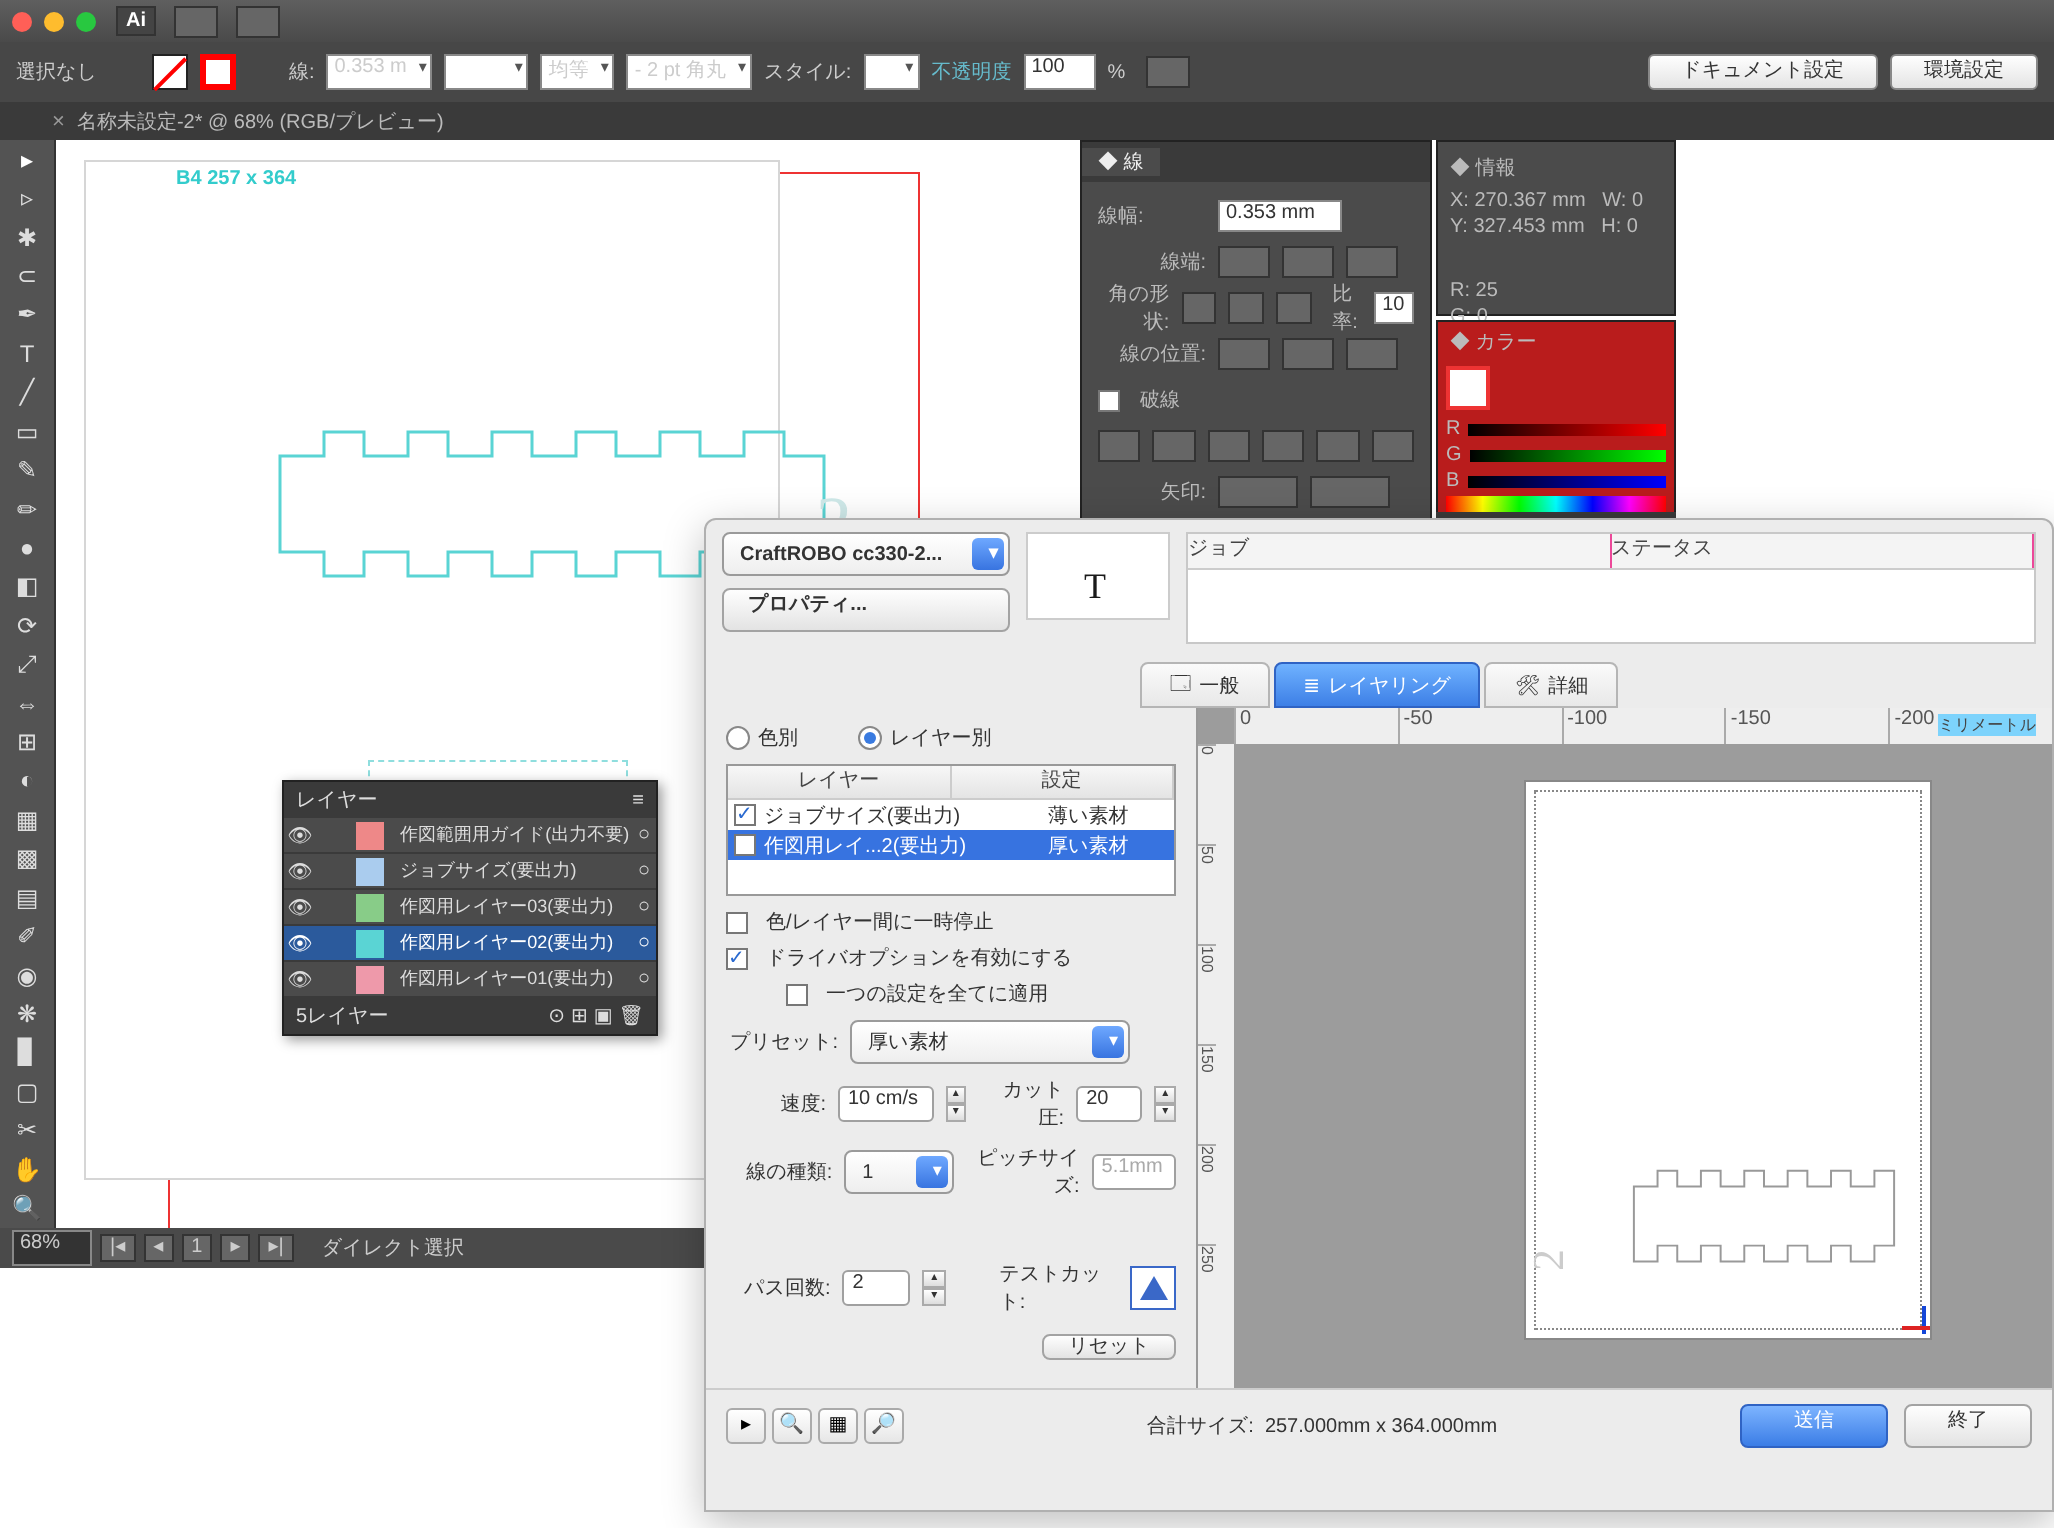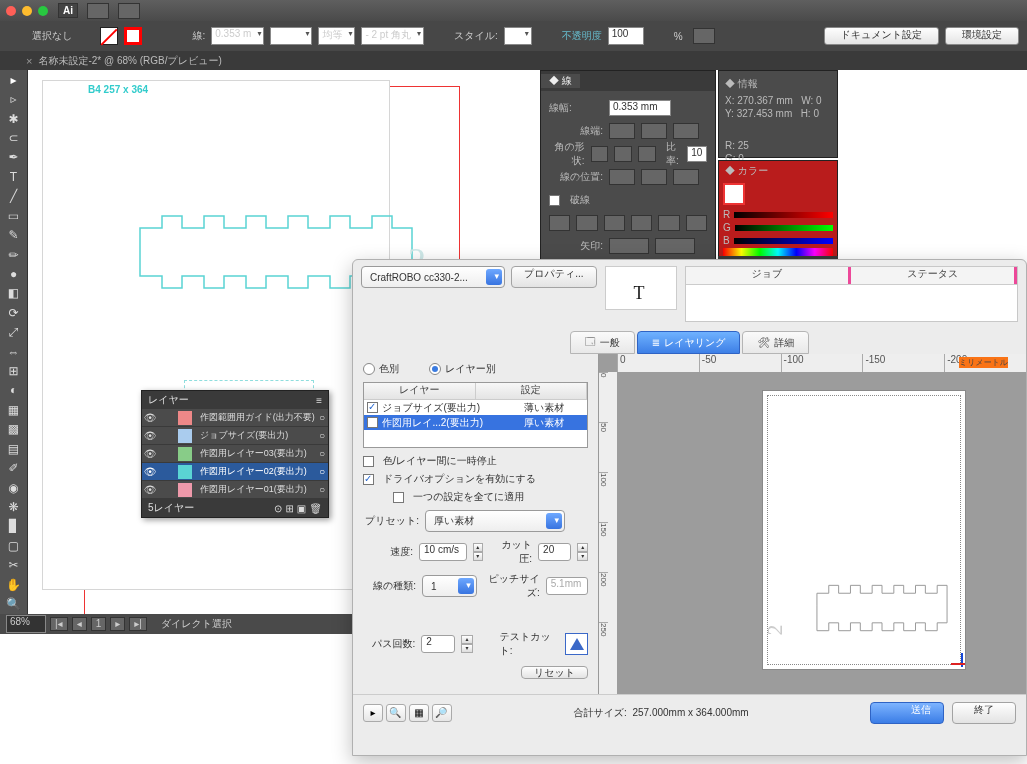--- a/index.html
+++ b/index.html
@@ -7,21 +7,21 @@
 
 
 .ai-window { position: absolute; left: 0; top: 0; width: 1027px; height: 634px; background: #555; }
 .titlebar { height: 21px; background: linear-gradient(#5f5f5f,#4a4a4a); display: flex; align-items: center; padding: 0 6px; gap: 6px; }
 .traffic { width: 10px; height: 10px; border-radius: 50%; }
 .traffic.red { background: #ff5f57; } .traffic.yellow { background: #febc2e; } .traffic.green { background: #28c840; }
 .ai-logo { background: #444; color: #fff; font-weight: bold; padding: 1px 4px; border: 1px solid #333; margin-left: 4px; }
 .titlebar-btn { width: 22px; height: 16px; background: #666; border: 1px solid #333; margin-left: 3px; }
 
 .controlbar { height: 30px; background: #474747; display: flex; align-items: center; padding: 0 8px; gap: 6px; color: #ccc; }
-.cb-label { color: #ccc; margin-left: 24px; }
+.cb-label { color: #ccc; }
 .cb-swatch { width: 18px; height: 18px; border: 1px solid #222; background: #fff; position: relative; }
 .cb-swatch.diag::after { content:""; position:absolute; width:140%; height:2px; background:red; top:50%; left:-20%; transform:rotate(-45deg); }
 .cb-swatch.red { background:#fff; border:3px solid red; }
 .cb-input { background:#fff; border:1px solid #888; height:18px; padding:0 3px; color:#333; }
 .cb-select { background:#fff; border:1px solid #888; height:18px; padding:0 12px 0 3px; position:relative; }
 .cb-select::after { content:"▾"; position:absolute; right:2px; top:1px; color:#555; font-size:8px; }
 .cb-btn { background: linear-gradient(#fefefe,#e4e4e4); border:1px solid #888; height:18px; padding:0 16px; border-radius:3px; color:#333; }
 
 .doc-tab { height: 19px; background:#3a3a3a; display:flex; align-items:center; padding-left:26px; color:#bbb; }
 .doc-tab .x { color:#999; margin-right:6px; font-size:11px; }
@@ -59,32 +59,32 @@
 .layer-eye, .layer-lock { width:16px; text-align:center; }
 .layer-sw { width:14px; height:14px; margin:0 4px; }
 .layer-name { flex:1; padding-left:4px; overflow:hidden; white-space:nowrap; font-size:9px; }
 .layer-row.sel { background:#2b5a9c; color:#fff; }
 .layers-footer { height:18px; display:flex; align-items:center; justify-content:space-between; padding:0 6px; background:#3a3a3a; }
 
 
 .dialog { position:absolute; left:352px; top:259px; width:675px; height:497px; background:#ececec; border:1px solid #b0b0b0; border-radius:6px 6px 0 0; box-shadow:0 6px 20px rgba(0,0,0,.25); }
 .dlg-title { height:22px; background:linear-gradient(#f7f7f7,#e3e3e3); border-bottom:1px solid #c4c4c4; text-align:center; line-height:22px; color:#444; font-size:11px; border-radius:6px 6px 0 0; }
 .dlg-top { display:flex; padding:6px 8px; gap:8px; align-items:flex-start; }
-.dev-col { display:flex; flex-direction:row; gap:6px; }
+.dev-col { display:flex; flex-direction:column; gap:6px;font-weight:bold; }
 .mac-select { background:linear-gradient(#fff,#eee); border:1px solid #9a9a9a; border-radius:4px; height:22px; padding:0 22px 0 8px; position:relative; color:#333; display:inline-flex; align-items:center; }
 .mac-select::after { content:""; position:absolute; right:2px; top:2px; width:16px; height:16px; background:linear-gradient(#6ea8ff,#3874e0); border-radius:3px; }
 .mac-select::before { content:"▾"; position:absolute; right:5px; top:4px; color:#fff; font-size:9px; z-index:2; }
 .mac-btn { background:linear-gradient(#fefefe,#e3e3e3); border:1px solid #a3a3a3; border-radius:4px; height:22px; padding:0 12px; color:#333; }
 .mac-btn.blue { background:linear-gradient(#7db4ff,#3b7de6); color:#fff; border-color:#2f63c4; }
 .printer-img { width:72px; height:44px; background:#fff; border:1px solid #ccc; position:relative; }
 .printer-img::after { content:"T"; font-family:serif; font-size:18px; color:#1a1a1a; position:absolute; left:28px; top:16px; }
 
 .job-box { flex:1; border:1px solid #c8c8c8; background:#fff; margin-left:auto; height:56px; }
 .job-header { display:flex; background:#f4f4f4; border-bottom:1px solid #ccc; height:18px; }
-.job-header span { flex:1; text-align:center; color:#444; border-right:3px solid #ec4899; }
+.job-header span { flex:1; text-align:left; color:#444; border-right:1px solid #ec4899; }
 
 .dlg-tabs { display:flex; justify-content:center; gap:2px; margin-top:3px; }
 .dlg-tab { border:1px solid #b5b5b5; padding:2px 14px; background:linear-gradient(#fafafa,#e8e8e8); border-radius:4px 4px 0 0; color:#333; display:flex; gap:4px; align-items:center; }
 .dlg-tab.active { background:linear-gradient(#6fb2ff,#3d7fe6); color:#fff; border-color:#2f63c4; }
 .dlg-tab .ticon { font-size:10px; }
 
 .dlg-main { display:flex; height:340px; }
 .dlg-left { width:245px; padding:8px 10px; color:#333; }
 .radio-row { display:flex; gap:30px; margin-bottom:6px; }
 .radio-row label { display:flex; gap:4px; align-items:center; }
@@ -108,21 +108,21 @@
 .stepper div { flex:1; background:linear-gradient(#fff,#ddd); border:1px solid #aaa; font-size:6px; text-align:center; line-height:7px; }
 
 .testcut { width:24px; height:22px; border:1px solid #3a68c8; display:inline-flex; align-items:center; justify-content:center; background:#fff; }
 .testcut::after { content:""; width:0; height:0; border-left:7px solid transparent; border-right:7px solid transparent; border-bottom:12px solid #3a68c8; }
 
 .dlg-right { flex:1; background:#9c9c9c; position:relative; border-left:1px solid #999; }
 .ruler-h { position:absolute; top:0; left:18px; right:0; height:18px; background:#eee; font-size:8px; display:flex; }
 .ruler-h span { flex:1; border-left:1px solid #aaa; padding-left:2px; color:#555; }
 .ruler-v { position:absolute; left:0; top:18px; width:18px; bottom:0; background:#eee; }
 .ruler-v span { display:block; height:50px; border-top:1px solid #aaa; font-size:8px; color:#555; writing-mode:vertical-rl; }
-.ruler-unit { position:absolute; right:18px; top:3px; background:#f97316; font-size:8px; color:#444; }
+.ruler-unit { position:absolute; right:8px; top:3px; background:#7dd3fc; font-size:8px; color:#444; }
 .preview-page { position:absolute; left:163px; top:36px; width:204px; height:280px; background:#fff; border:1px solid #888; }
 .preview-page .dash { position:absolute; inset:4px; border:1px dotted #888; }
 .preview-shape { position:absolute; right:14px; bottom:24px; width:138px; height:70px; }
 .preview-shape path { fill:none; stroke:#999; stroke-width:1; }
 .preview-n { position:absolute; left:6px; bottom:26px; color:#ccc; font-family:serif; font-size:22px; transform:rotate(-90deg); }
 .corner { position:absolute; right:0; bottom:2px; width:14px; height:14px; }
 .corner::before { content:""; position:absolute; width:2px; height:14px; background:#1446d8; right:2px; }
 .corner::after { content:""; position:absolute; height:2px; width:14px; background:#d22; bottom:2px; }
 
 .dlg-bottom { display:flex; align-items:center; height:36px; padding:0 10px; gap:8px; border-top:1px solid #ccc; }
@@ -530,16 +530,16 @@
   <div class="dlg-bottom">
     <div class="zoom-tools">
       <span class="zt">▸</span>
       <span class="zt">🔍</span>
       <span class="zt">▦</span>
       <span class="zt">🔎</span>
     </div>
     <div class="total">
       <span>合計サイズ:</span>&nbsp;&nbsp;<span>257.000mm x 364.000mm</span>
     </div>
-    <span class="mac-btn blue" style="width:74px;text-align:right">送信</span>
+    <span class="mac-btn blue" style="width:74px;text-align:center">送信</span>
     <span class="mac-btn" style="width:64px;text-align:center">終了</span>
   </div>
 </div>
 
 </body></html>

